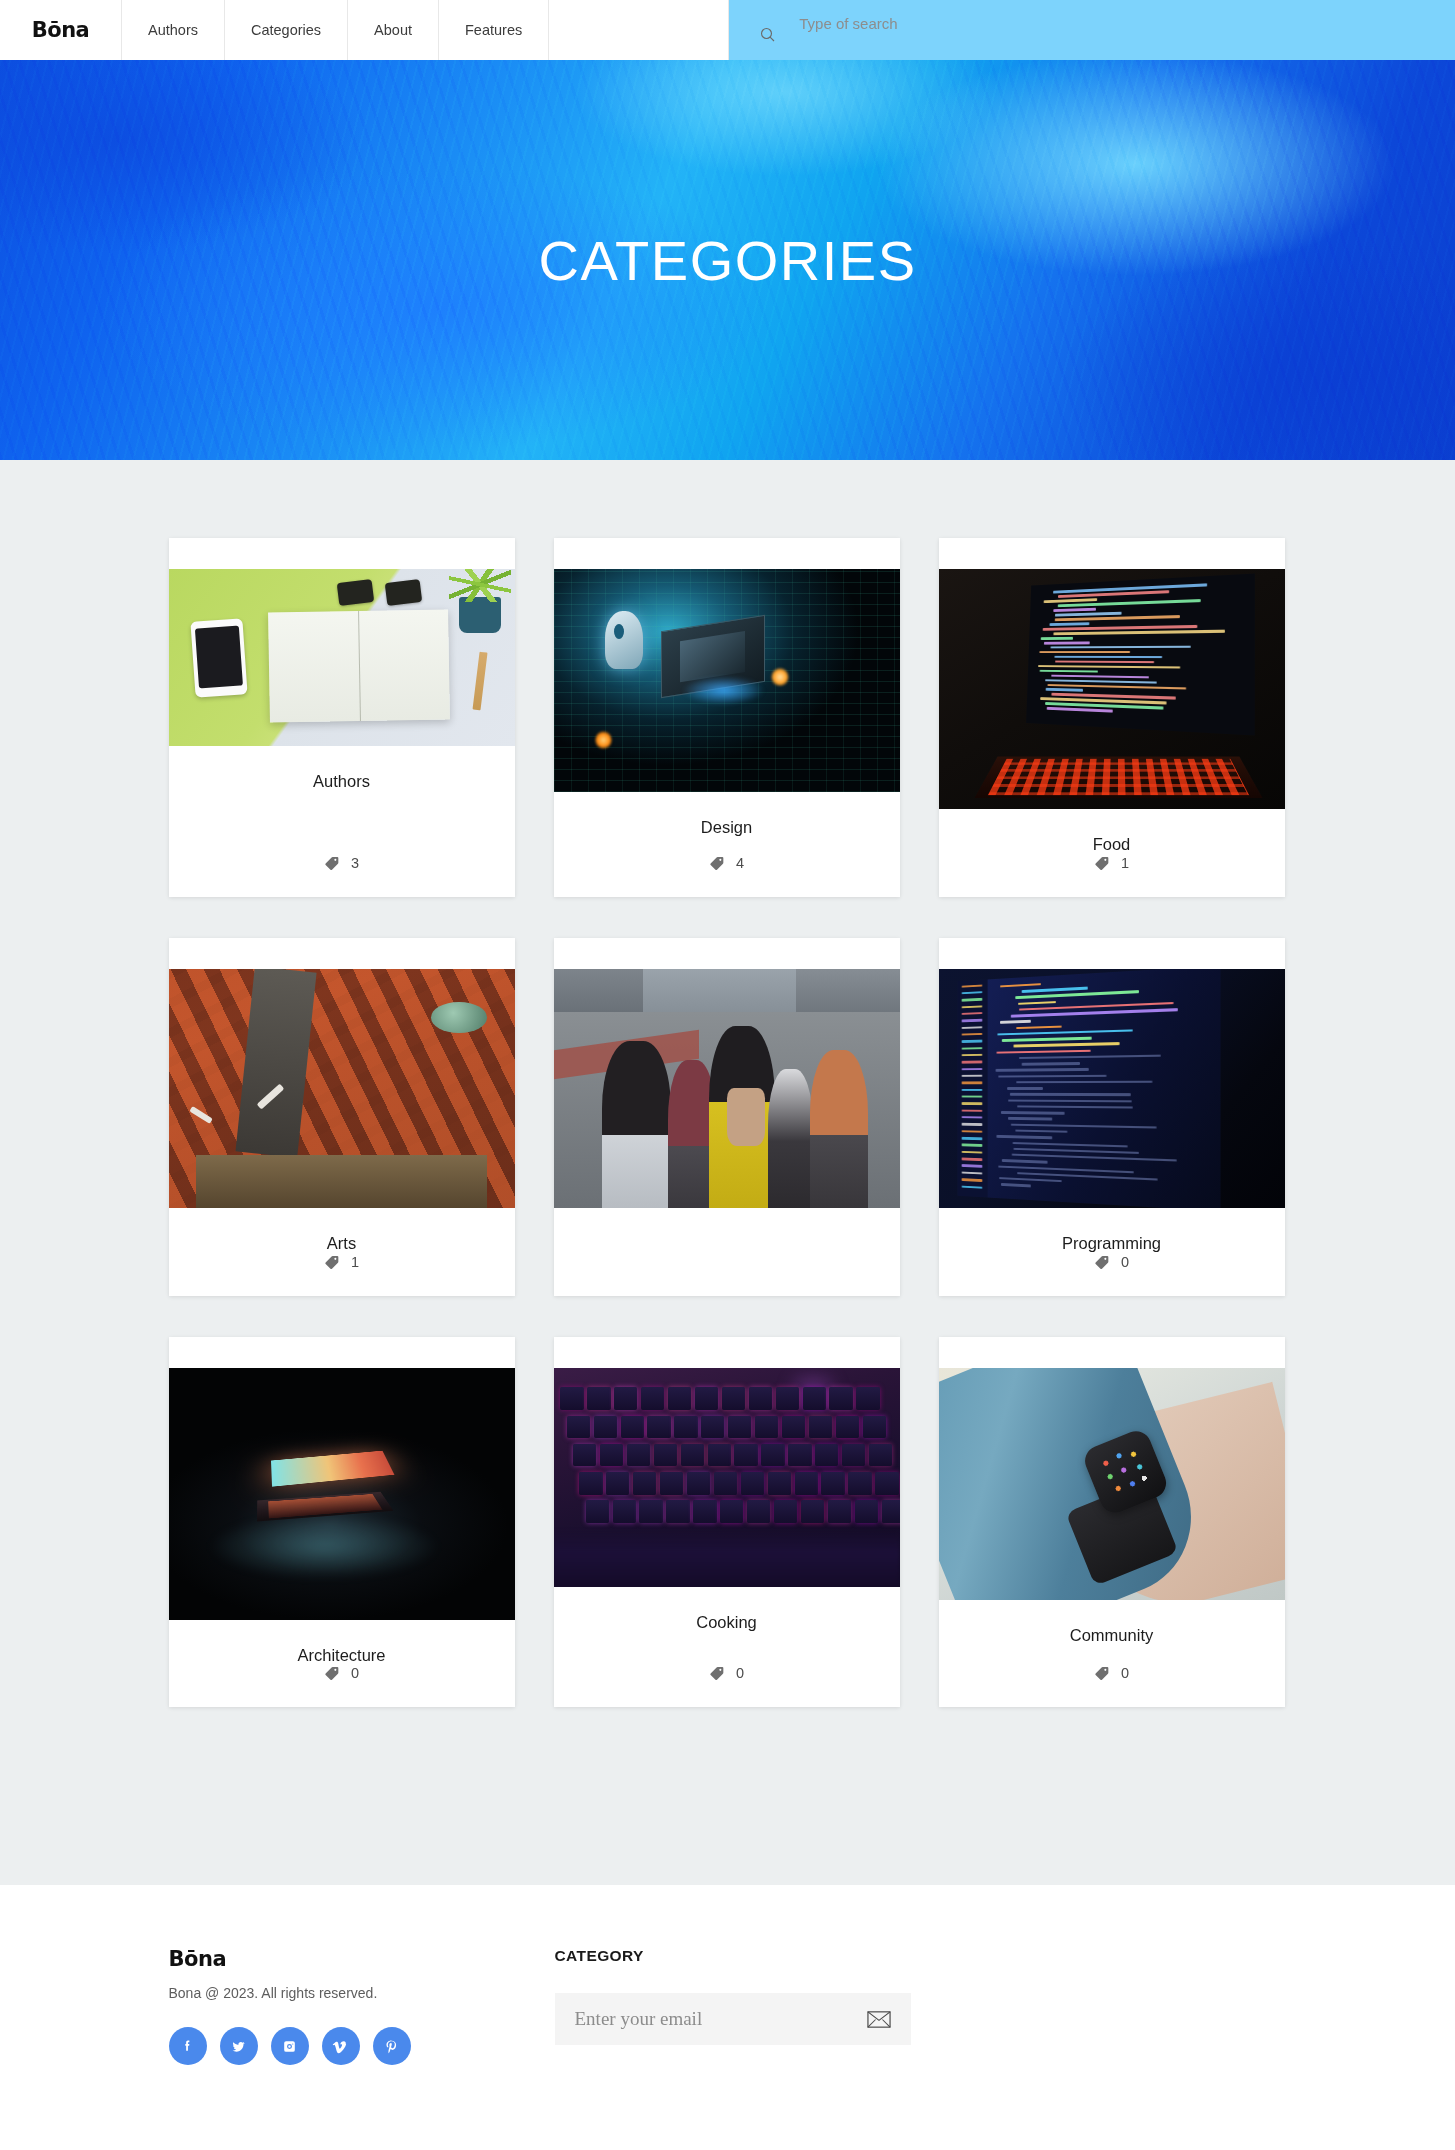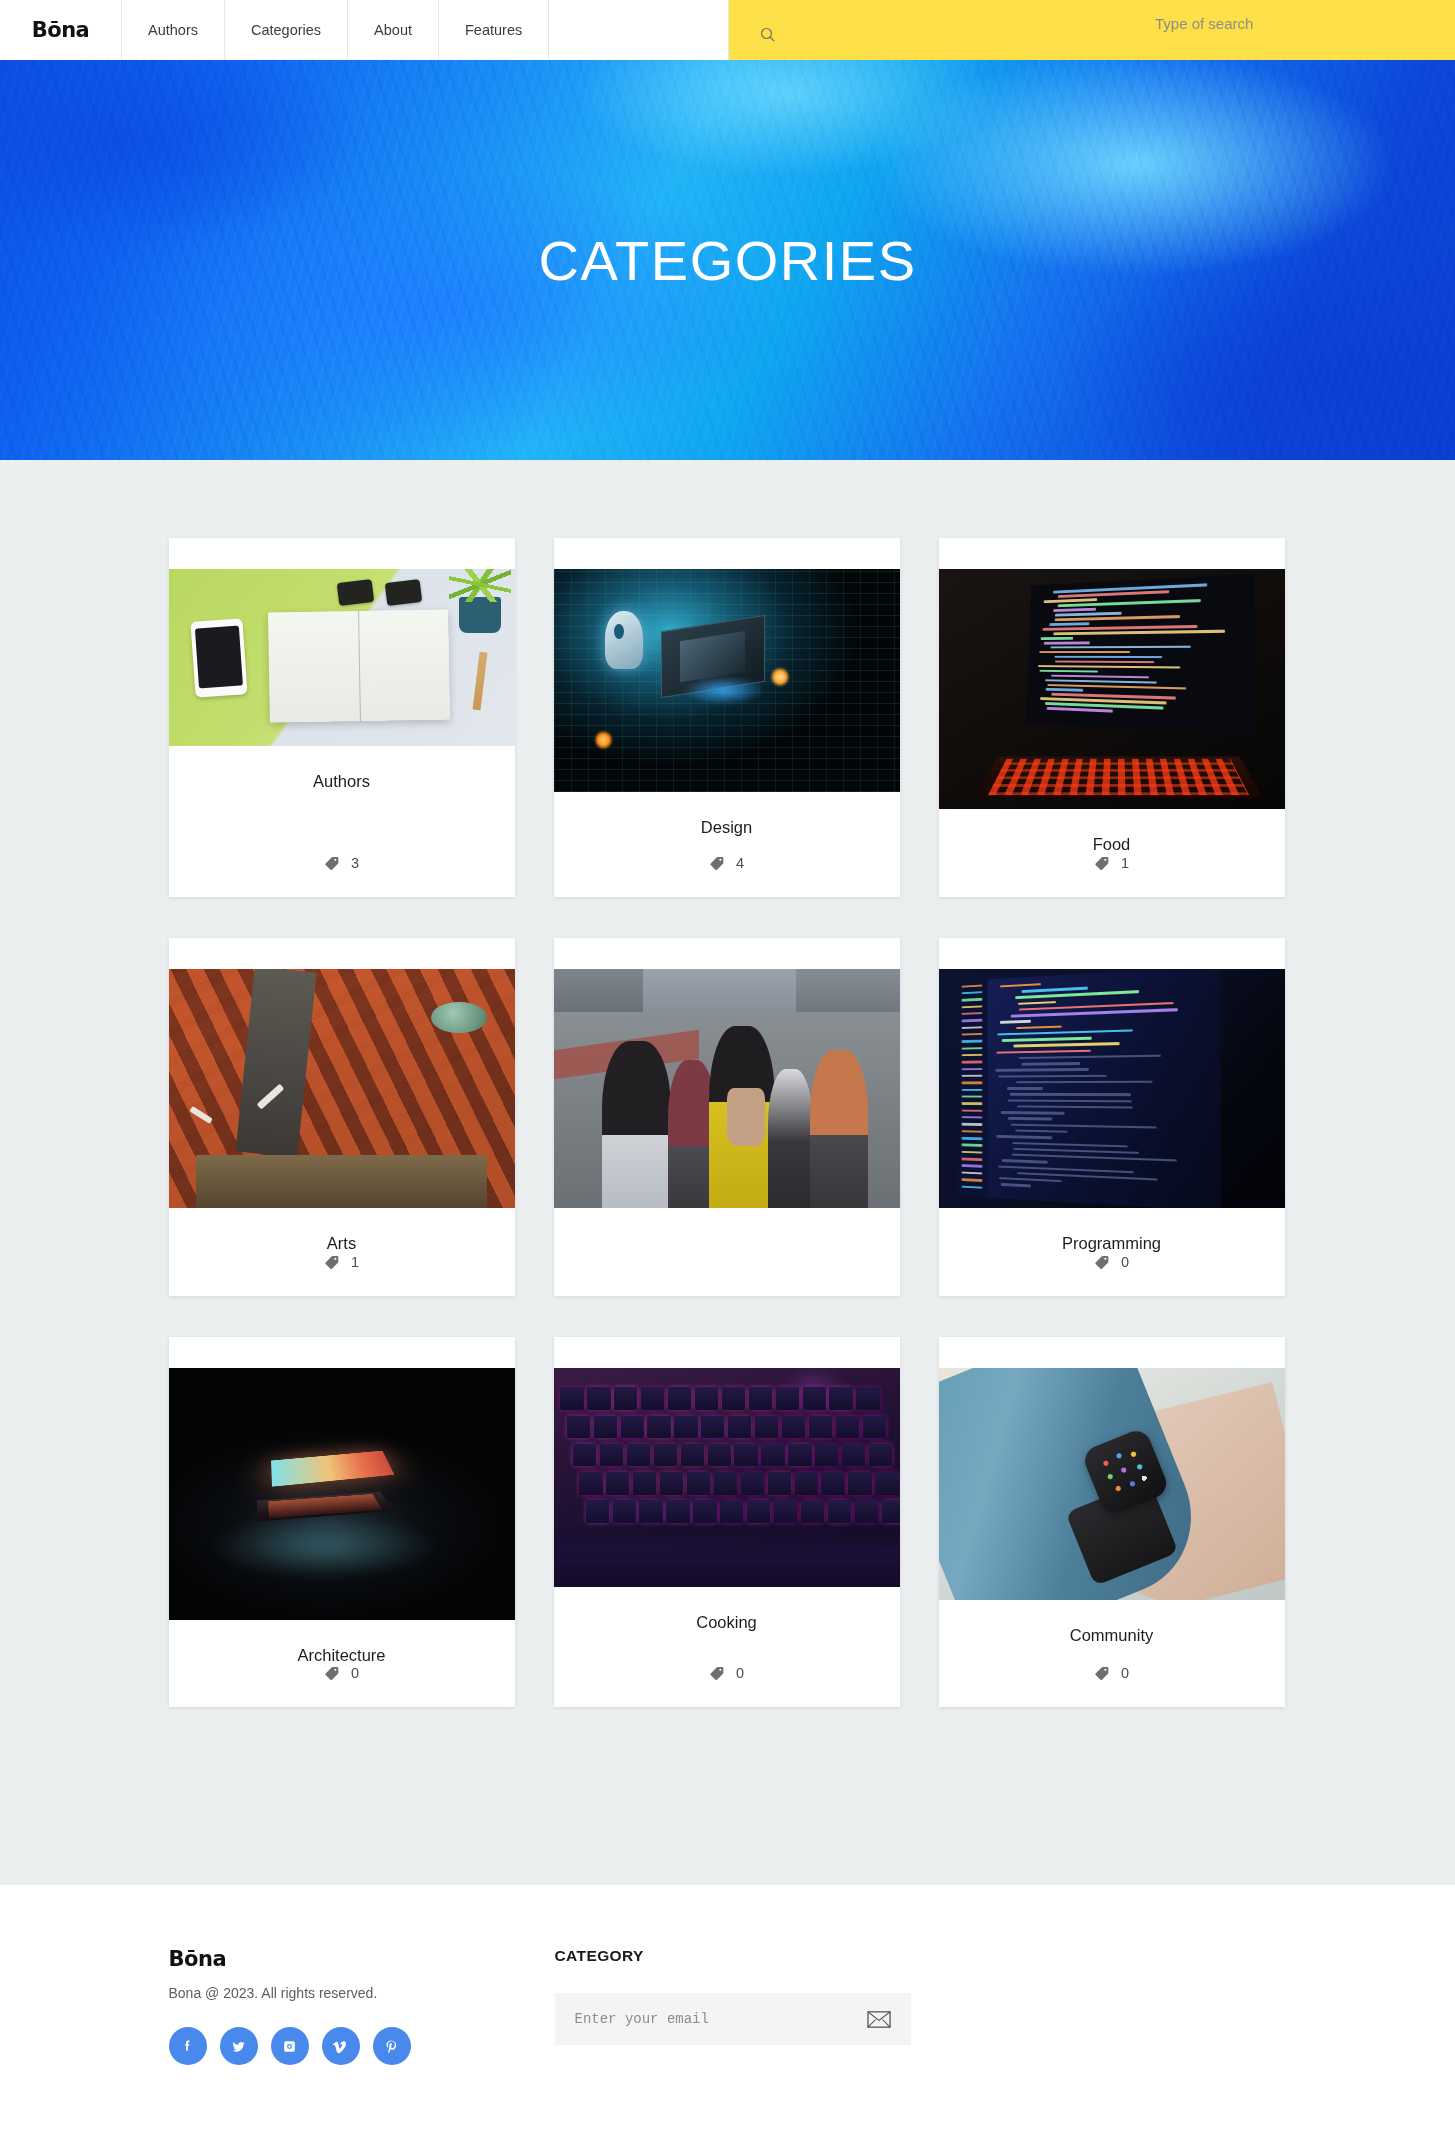--- a/index.html
+++ b/index.html
@@ -44,26 +44,25 @@
     border-right: 1px solid #e8e8e8;
     cursor: pointer;
     white-space: nowrap;
   }
   .nav-spacer {
     flex: 0 0 180px;
     border-right: 1px solid #e8e8e8;
   }
   .search-panel {
     flex: 1;
-    background: #fde047;
+    background: #7dd3fc;
     display: flex;
     align-items: center;
     padding-left: 30px;
     position: relative;
-    justify-content: space-between;
   }
   .search-icon {
     width: 18px;
     height: 18px;
     flex: 0 0 18px;
     margin-top: 10px;
   }
   .search-input {
     border: none;
     background: transparent;
@@ -338,22 +337,22 @@
     width: 356px;
     height: 52px;
     background: #f4f4f4;
     display: flex;
     align-items: center;
     padding: 0 20px;
   }
   .sub-input {
     flex: 1;
     border: none; background: transparent; outline: none;
-    font-family: Liberation Mono, monospace;
-    font-size: 14px;
+    font-family: Liberation Serif, serif;
+    font-size: 19px;
     color: #6a6a6a;
   }
   .sub-input::placeholder { color: #8c8c8c; }
   .envelope { width: 24px; height: 17px; cursor: pointer; }
 </style>
 </head>
 <body>
 
 <div class="header">
   <div class="logo-cell">

